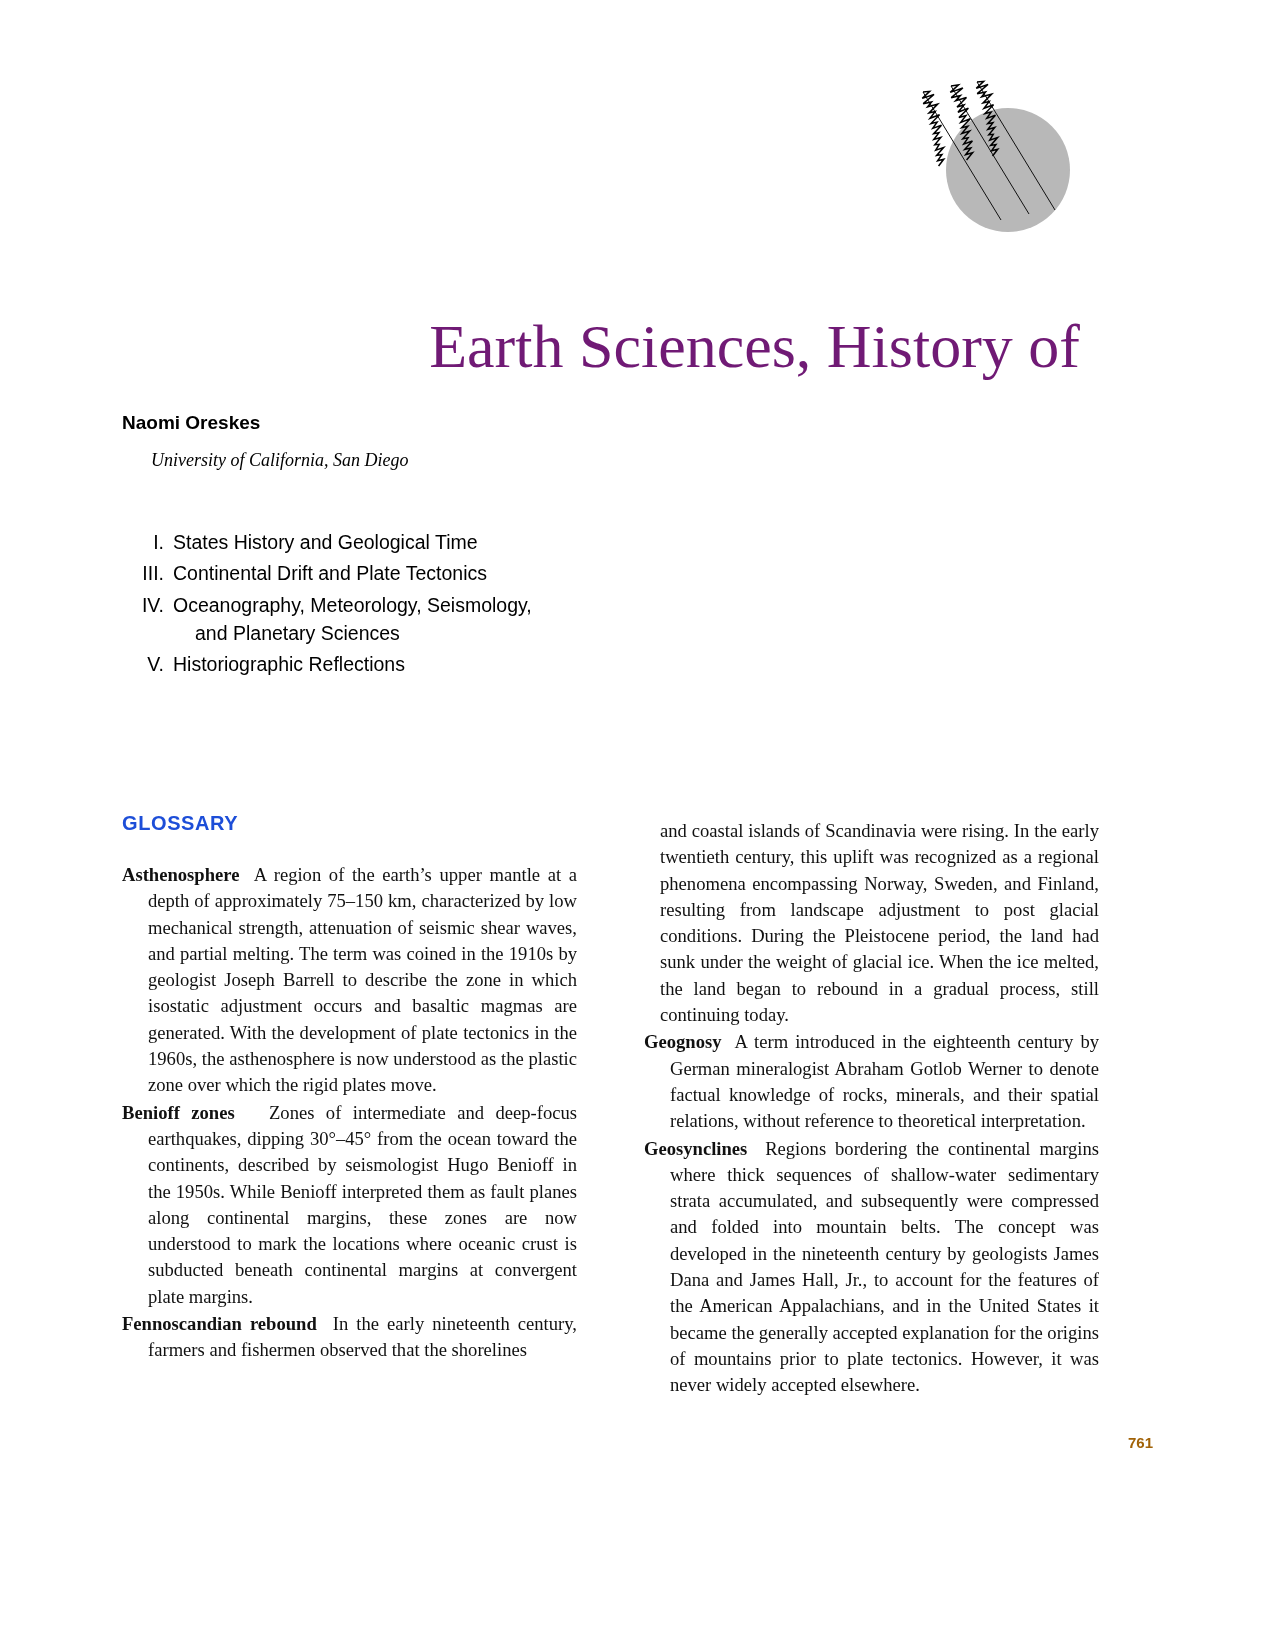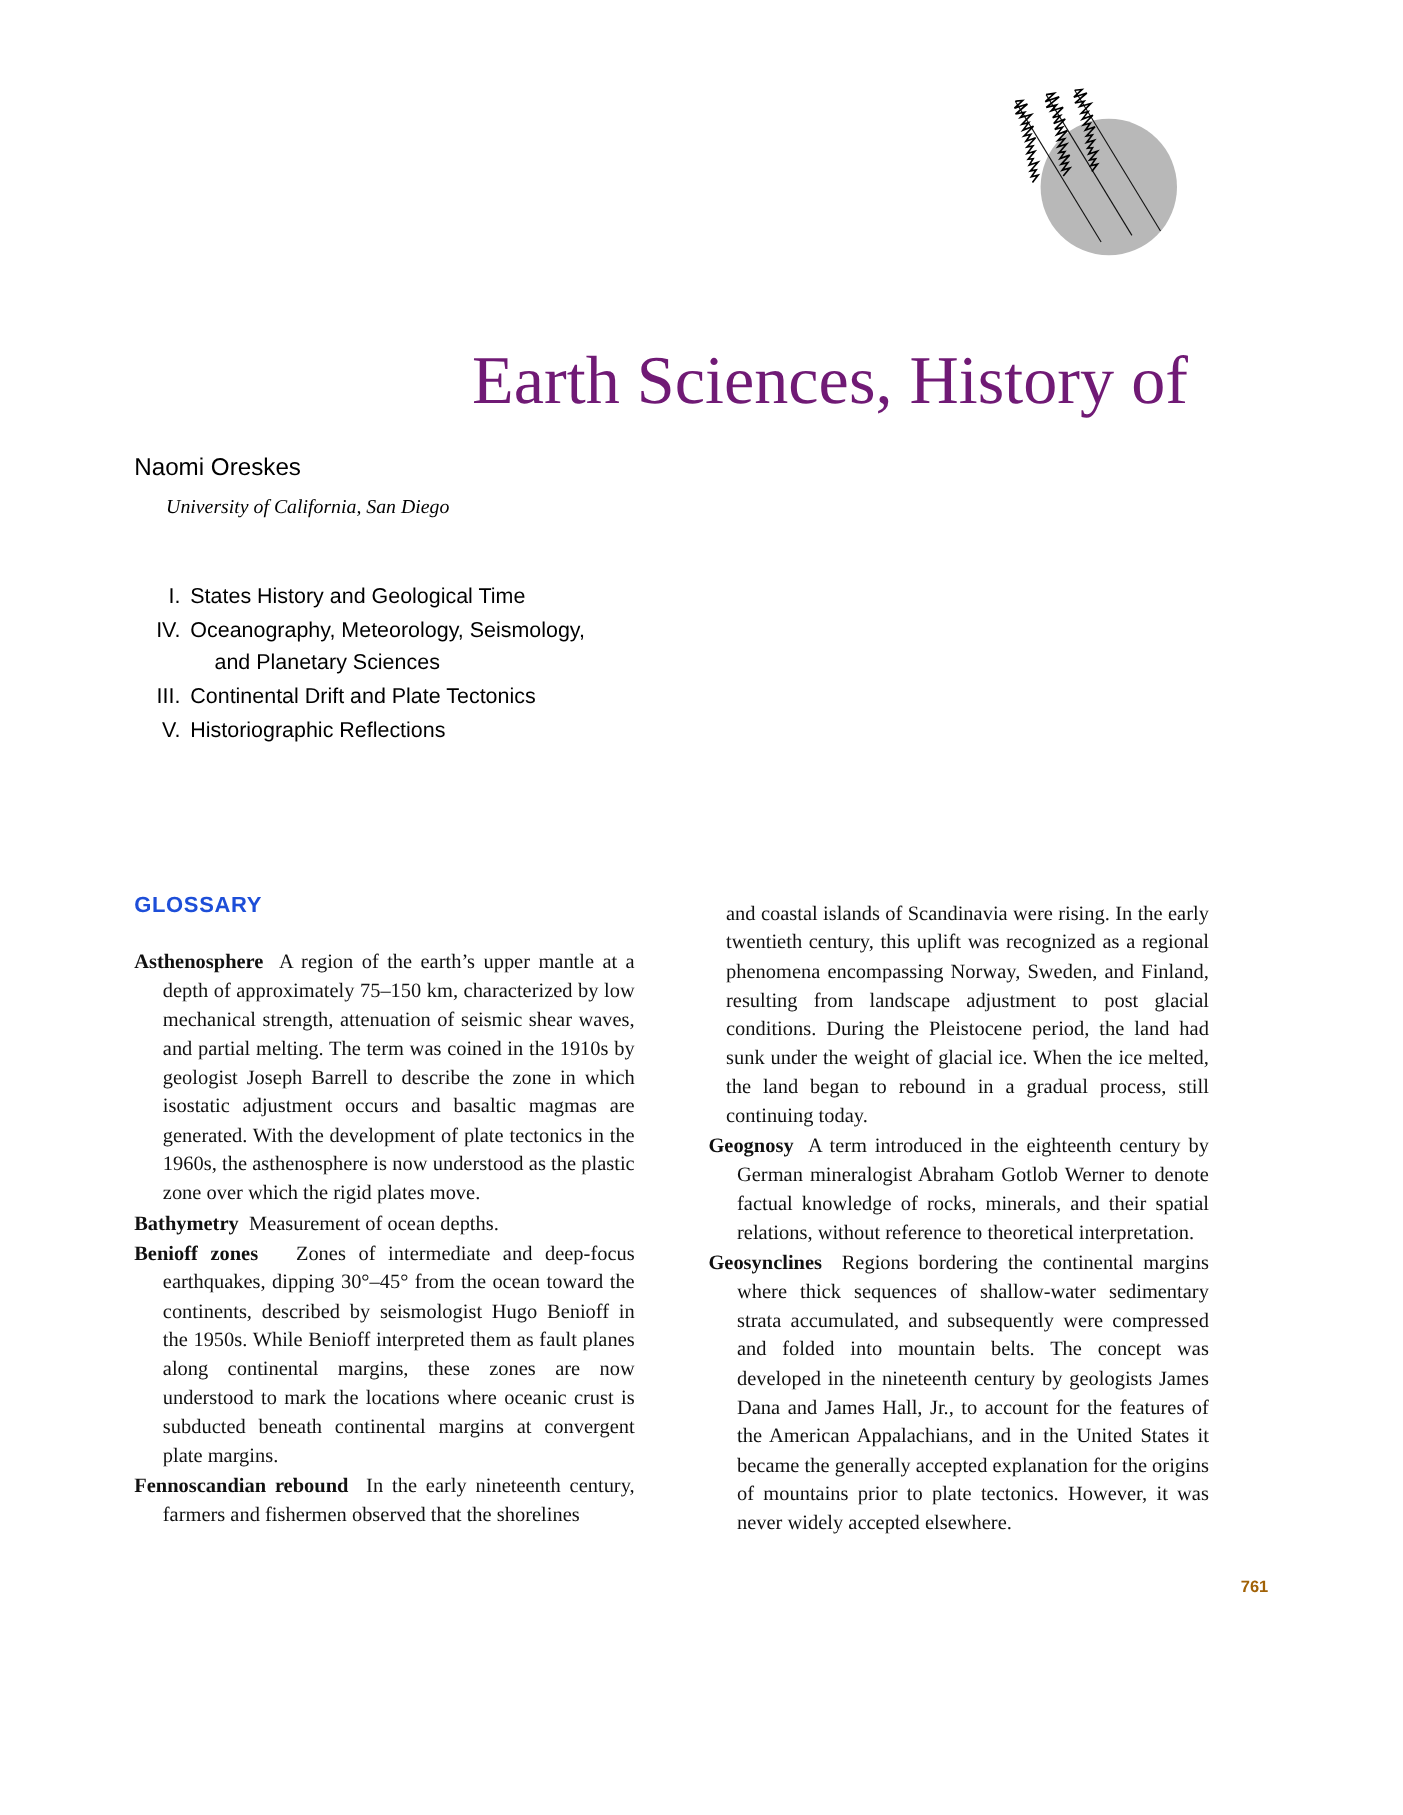--- a/index.html
+++ b/index.html
@@ -41,22 +41,22 @@
     color: #701a75;
     line-height: 1.05;
   }
 
   
   .author {
     position: absolute;
     top: 412px;
     left: 122px;
     font-family: "Liberation Sans", sans-serif;
-    font-size: 22px;
-    font-weight: normal;
+    font-size: 19px;
+    font-weight: bold;
     color: #000000;
   }
   .affiliation {
     position: absolute;
     top: 450px;
     left: 123px;
     font-family: "Liberation Serif", serif;
     font-style: italic;
     font-size: 18px;
     color: #000000;
@@ -181,48 +181,45 @@
 
   <div class="author">Naomi Oreskes</div>
   <div class="affiliation">University of California, San Diego</div>
 
   <div class="toc">
     <div class="toc-row">
       <span class="toc-num">I.</span>
       <span class="toc-label">States History and Geological Time</span>
     </div>
     <div class="toc-row">
+      <span class="toc-num">III.</span>
+      <span class="toc-label">Continental Drift and Plate Tectonics</span>
+    </div>
+    <div class="toc-row">
       <span class="toc-num">IV.</span>
       <span class="toc-label">
         <span>Oceanography, Meteorology, Seismology,</span>
         <span class="cont">and Planetary Sciences</span>
       </span>
     </div>
     <div class="toc-row">
-      <span class="toc-num">III.</span>
-      <span class="toc-label">Continental Drift and Plate Tectonics</span>
-    </div>
-    <div class="toc-row">
       <span class="toc-num">V.</span>
       <span class="toc-label">Historiographic Reflections</span>
     </div>
   </div>
 
   <div class="glossary-heading">GLOSSARY</div>
 
   <div class="columns">
 
     <div class="col col-left">
       <p class="entry">
         <span class="term">Asthenosphere</span><span class="gap">&nbsp; </span><span>A region of the earth’s upper mantle at a depth of approximately 75–150 km, characterized by low mechanical strength, attenuation of seismic shear waves, and partial melting. The term was coined in the 1910s by geologist Joseph Barrell to describe the zone in which isostatic adjustment occurs and basaltic magmas are generated. With the development of plate tectonics in the 1960s, the asthenosphere is now understood as the plastic zone over which the rigid plates move.</span>
       </p>
       <p class="entry">
-        <span class="term">Bathymetry</span><span class="gap">&nbsp; </span><span>Measurement of ocean depths.</span>
-      </p>
-      <p class="entry">
         <span class="term">Benioff zones</span><span class="gap">&nbsp;&nbsp; </span><span>Zones of intermediate and deep-focus earthquakes, dipping 30°–45° from the ocean toward the continents, described by seismologist Hugo Benioff in the 1950s. While Benioff interpreted them as fault planes along continental margins, these zones are now understood to mark the locations where oceanic crust is subducted beneath continental margins at convergent plate margins.</span>
       </p>
       <p class="entry">
         <span class="term">Fennoscandian rebound</span><span class="gap">&nbsp; </span><span>In the early nineteenth century, farmers and fishermen observed that the shorelines</span>
       </p>
     </div>
 
     <div class="col col-right">
       <p class="para">and coastal islands of Scandinavia were rising. In the early twentieth century, this uplift was recognized as a regional phenomena encompassing Norway, Sweden, and Finland, resulting from landscape adjustment to post glacial conditions. During the Pleistocene period, the land had sunk under the weight of glacial ice. When the ice melted, the land began to rebound in a gradual process, still continuing today.</p>
       <p class="entry">

